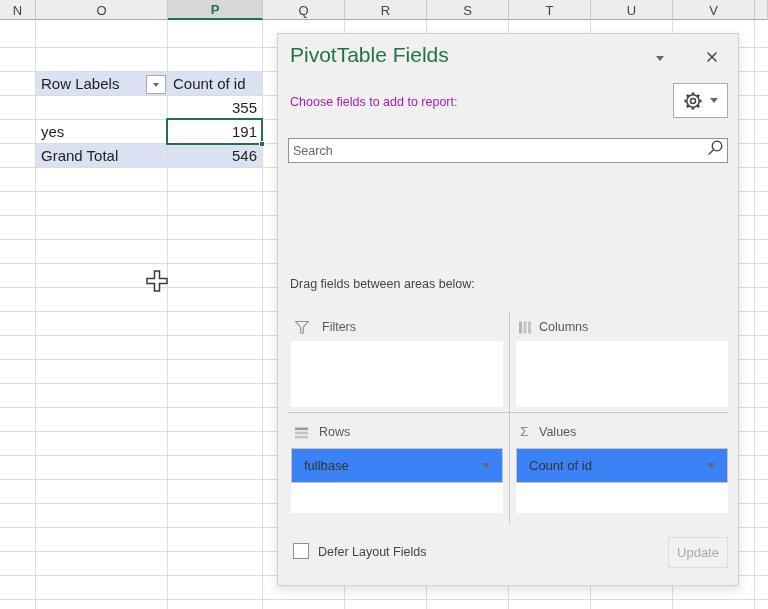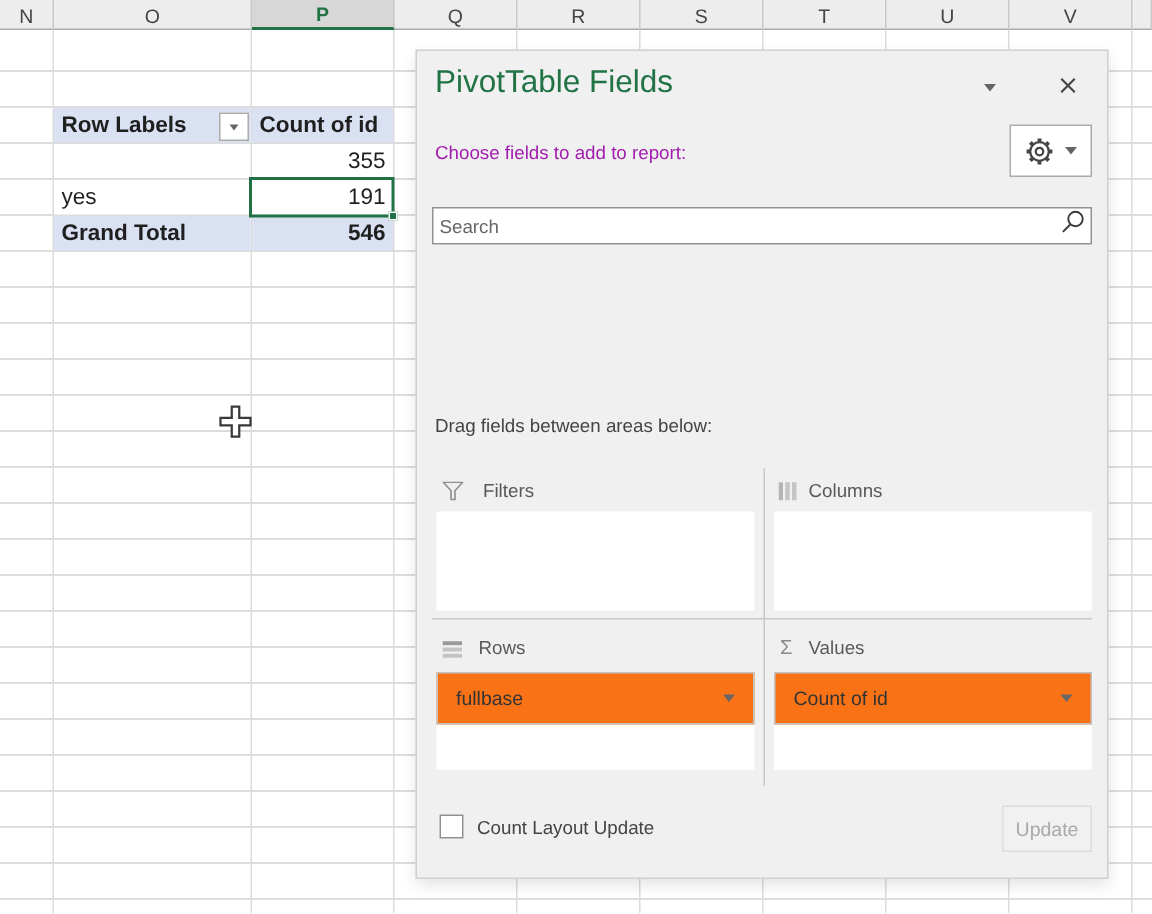--- a/index.html
+++ b/index.html
@@ -13,21 +13,21 @@
     background:repeating-linear-gradient(to bottom,transparent 0,transparent 23px,#dcdcdc 23px,#dcdcdc 24px);}
   .vline{position:absolute;top:20px;width:1px;height:589px;background:#dcdcdc;}
   
   .colheaders{position:absolute;left:0;top:0;width:768px;height:20px;background:#ededed;border-bottom:1px solid #ababab;}
   .colh{position:absolute;top:0;height:20px;display:flex;align-items:center;justify-content:center;
     font-size:13px;color:#444;border-right:1px solid #c9c9c9;}
   .colh.sel{background:#d7d7d7;color:#217346;font-weight:700;border-bottom:2px solid #217346;}
   
   .pcell{position:absolute;height:23px;display:flex;align-items:center;font-size:15px;background:#fff;padding:0 5px;}
   .pcell.blue{background:#d9e1f2;}
-  .pcell.bold{font-weight:700;}
+  .pcell.bold{font-weight:400;}
   .pcell.num{justify-content:flex-end;}
   .filterbtn{position:absolute;left:146px;top:75px;width:20px;height:19px;background:#fff;border:1px solid #ababab;
     display:flex;align-items:center;justify-content:center;}
   .selbox{position:absolute;left:166px;top:118px;width:97px;height:27px;border:2px solid #217346;background:transparent;}
   .selhandle{position:absolute;right:-4px;bottom:-4px;width:6px;height:6px;background:#217346;border:1px solid #fff;}
   
   .tri-down{width:0;height:0;border-left:4px solid transparent;border-right:4px solid transparent;border-top:5px solid #666;}
   .tri-up{width:0;height:0;border-left:4px solid transparent;border-right:4px solid transparent;border-bottom:5px solid #555;}
   .tri-down.sm{border-left-width:3.5px;border-right-width:3.5px;border-top-width:4.5px;}
   .tri-up.sm{border-left-width:3.5px;border-right-width:3.5px;border-bottom-width:4.5px;}
@@ -57,21 +57,21 @@
   .sbar{position:absolute;right:0;top:0;width:19px;height:73px;background:#fff;}
   .sb-btn{position:absolute;left:0;width:19px;height:18px;background:#fff;border:1px solid #a6a6a6;
     display:flex;align-items:center;justify-content:center;}
   .sb-thumb{position:absolute;left:0;top:19px;width:19px;height:18px;background:#fff;border:1px solid #a6a6a6;}
   .drag-label{position:absolute;left:12px;top:243px;font-size:12.5px;color:#444;}
   .vdiv{position:absolute;left:231px;top:278px;width:1px;height:212px;background:#c8c8c8;}
   .hdiv{position:absolute;left:10px;top:378px;width:440px;height:1px;background:#c8c8c8;}
   .area-label{position:absolute;font-size:12.5px;color:#595959;}
   .area-ico{position:absolute;}
   .dropzone{position:absolute;width:212px;background:#fff;}
-  .pill{position:absolute;width:212px;height:35px;background:#f97316;border:1px solid #c3c3c3;
+  .pill{position:absolute;width:212px;height:35px;background:#3b82f6;border:1px solid #c3c3c3;
     display:flex;align-items:center;font-size:13px;color:#333;padding:0 12px;justify-content:space-between;}
   .defer-cb{position:absolute;left:15px;top:509px;width:16px;height:16px;background:#fff;border:1px solid #8f8f8f;}
   .defer-label{position:absolute;left:40px;top:511px;font-size:12.5px;color:#444;}
   .update-btn{position:absolute;left:390px;top:503px;width:60px;height:31px;background:#f1f1f1;border:1px solid #dddddd;
     font-family:inherit;font-size:13px;color:#a9a9a9;display:flex;align-items:center;justify-content:center;}
   .sigma{font-size:13.5px;color:#8a8a8a;}
 </style>
 </head>
 <body>
 
@@ -194,17 +194,17 @@
 
     <div class="area-ico sigma" style="left:242px;top:390px">Σ</div>
     <div class="area-label" style="left:261px;top:391px">Values</div>
     <div class="dropzone" style="left:238px;top:414px;height:65px"></div>
     <div class="pill" style="left:238px;top:414px">
       <span>Count of id</span>
       <i class="tri-down"></i>
     </div>
 
     <div class="defer-cb"></div>
-    <div class="defer-label">Count Layout Update</div>
+    <div class="defer-label">Defer Layout Fields</div>
     <div class="update-btn">Update</div>
   </div>
 
 </div>
 
 </body></html>

